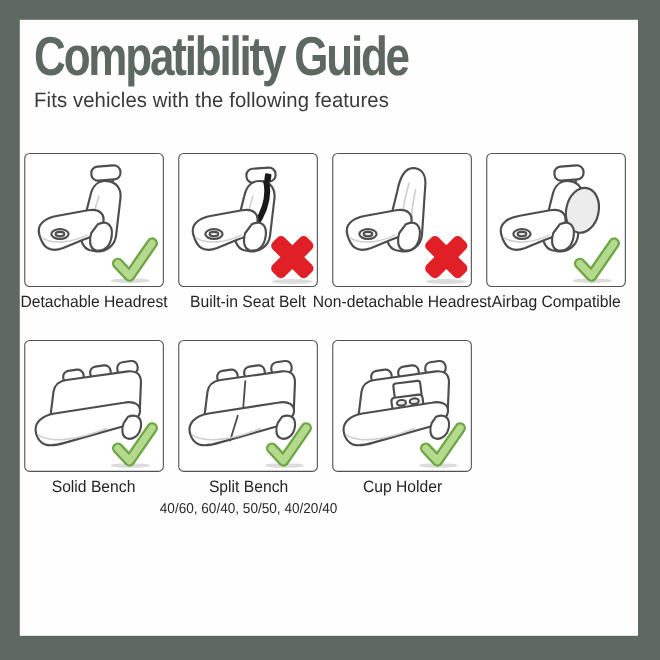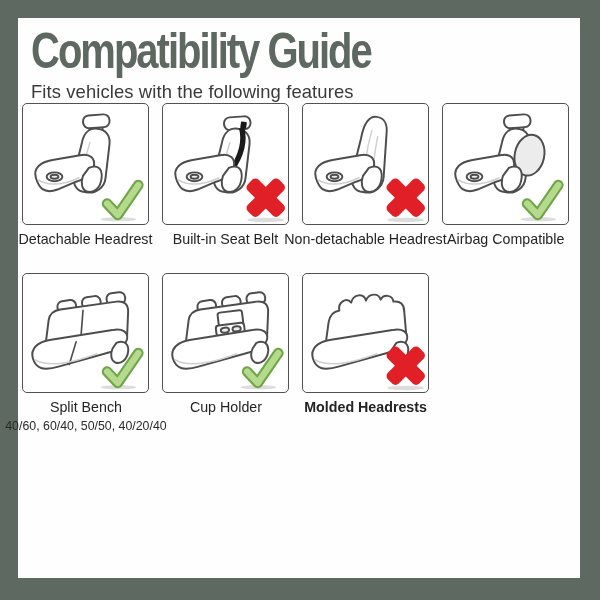--- a/index.html
+++ b/index.html
@@ -6,21 +6,21 @@
   html,body{width:600px;height:600px}
   body{font-family:"Liberation Sans",sans-serif;background:#fff}
   .frame{position:relative;width:600px;height:600px;background:#5e6a61;overflow:hidden}
   .content{position:absolute;left:18px;top:18px;width:562px;height:560px;background:#fefefe}
   .header{padding:8px 0 0 13px}
   .title{font-weight:700;font-size:50px;line-height:1.02;color:#5c6860;letter-spacing:-2.5px;
          transform:scaleX(.80);transform-origin:0 50%;white-space:nowrap}
   .subtitle{font-size:19px;color:#3a3a3a;margin-top:4px;letter-spacing:.1px;
             transform:scaleX(.97);transform-origin:0 50%;white-space:nowrap}
   .grid{display:grid;grid-template-columns:repeat(4,127px);column-gap:13px;row-gap:26px;
-        padding-left:4px;}
+        padding-left:4px;margin-top:36px}
   .cell{display:flex;flex-direction:column;align-items:center}
   .box{position:relative;width:100%;height:122px;background:#fff;border:1.6px solid #525252;border-radius:5px}
   .row2 .box{height:120px}
   .seat{position:absolute;left:5px;top:7px;width:108px;height:108px}
   .mark{position:absolute;display:none}
   .mark-check{width:44px;height:44px;right:4px;bottom:2px}
   .mark-cross{width:49px;height:49px;right:-3px;bottom:1px}
   .status-check .mark-check{display:block}
   .status-cross .mark-cross{display:block}
   .label{margin-top:5px;font-size:15px;line-height:1.15;color:#242424;white-space:nowrap;
@@ -141,20 +141,42 @@
           <svg class="mark mark-check" viewBox="0 0 62 62">
             <ellipse cx="26" cy="58" rx="25" ry="3" fill="#dcdcdc"></ellipse>
             <path d="M10 36 L25 52 L54 10" fill="none" stroke="#6ea647" stroke-width="15" stroke-linecap="round" stroke-linejoin="round"></path>
             <path d="M10 36 L25 52 L54 10" fill="none" stroke="#b5da8d" stroke-width="9" stroke-linecap="round" stroke-linejoin="round"></path>
           </svg>
 
         </div>
         <div class="label">Airbag Compatible</div>
       </div>
 
+      <div class="cell row2 status-check">
+        <div class="box">
+          <svg class="seat" viewBox="0 0 110 110">
+            <g stroke="#4d4d4d" stroke-width="2" fill="#fff" stroke-linejoin="round" stroke-linecap="round">
+              <rect x="30" y="20" width="19" height="12" rx="5.5" transform="rotate(-8 39 26)"></rect>
+              <rect x="55" y="16" width="19" height="12" rx="5.5" transform="rotate(-8 64 22)"></rect>
+              <rect x="80" y="12" width="19" height="12" rx="5.5" transform="rotate(-8 89 18)"></rect>
+              <path d="M18 64 L21 40 C22 33 26 30 33 29 L90 21 C98 20 102 24 102 31 L101 55 C101 62 96 65 89 66 L29 73 C22 74 18 71 18 64 Z"></path>
+              <path d="M5 79 C2 69 10 62 22 60 L86 50 C96 48 102 52 101 59 C100 65 93 69 85 72 L32 87 C15 92 8 89 5 79 Z"></path>
+              <path d="M7 80 C20 88 45 84 70 74" fill="none" stroke="#cfcfcf" stroke-width="1.5"></path>
+              <path d="M90 63 C98 60 103 64 102 72 C101 80 95 85 89 83 C84 81 84 74 86 69 Z"></path>
+            </g>
+          </svg>
+          <svg class="mark mark-check" viewBox="0 0 62 62">
+            <ellipse cx="26" cy="58" rx="25" ry="3" fill="#dcdcdc"></ellipse>
+            <path d="M10 36 L25 52 L54 10" fill="none" stroke="#6ea647" stroke-width="15" stroke-linecap="round" stroke-linejoin="round"></path>
+            <path d="M10 36 L25 52 L54 10" fill="none" stroke="#b5da8d" stroke-width="9" stroke-linecap="round" stroke-linejoin="round"></path>
+          </svg>
+
+        </div>
+        <div class="label">Solid Bench</div>
+      </div>
 
       <div class="cell row2 status-check">
         <div class="box">
           <svg class="seat" viewBox="0 0 110 110">
             <g stroke="#4d4d4d" stroke-width="2" fill="#fff" stroke-linejoin="round" stroke-linecap="round">
               <rect x="30" y="20" width="19" height="12" rx="5.5" transform="rotate(-8 39 26)"></rect>
               <rect x="55" y="16" width="19" height="12" rx="5.5" transform="rotate(-8 64 22)"></rect>
               <rect x="80" y="12" width="19" height="12" rx="5.5" transform="rotate(-8 89 18)"></rect>
               <path d="M18 64 L21 40 C22 33 26 30 33 29 L90 21 C98 20 102 24 102 31 L101 55 C101 62 96 65 89 66 L29 73 C22 74 18 71 18 64 Z"></path>
               <path d="M56 30 L53 69" fill="none" stroke-width="1.7"></path>
@@ -197,37 +219,16 @@
           <svg class="mark mark-check" viewBox="0 0 62 62">
             <ellipse cx="26" cy="58" rx="25" ry="3" fill="#dcdcdc"></ellipse>
             <path d="M10 36 L25 52 L54 10" fill="none" stroke="#6ea647" stroke-width="15" stroke-linecap="round" stroke-linejoin="round"></path>
             <path d="M10 36 L25 52 L54 10" fill="none" stroke="#b5da8d" stroke-width="9" stroke-linecap="round" stroke-linejoin="round"></path>
           </svg>
 
         </div>
         <div class="label">Cup Holder</div>
       </div>
 
-      <div class="cell row2 status-cross">
-        <div class="box">
-          <svg class="seat" viewBox="0 0 110 110">
-            <g stroke="#4d4d4d" stroke-width="2" fill="#fff" stroke-linejoin="round" stroke-linecap="round">
-              <path d="M18 64 L21 42 C22 35 26 31 32 30 C30 22 39 16 44 22 C46 13 57 12 59 20 C62 12 72 12 74 19 C77 13 86 14 87 21 C94 20 98 24 98 31 L100 54 C100 61 95 65 88 66 L29 73 C22 74 18 71 18 64 Z"></path>
-              <path d="M5 79 C2 69 10 62 22 60 L86 50 C96 48 102 52 101 59 C100 65 93 69 85 72 L32 87 C15 92 8 89 5 79 Z"></path>
-              <path d="M7 80 C20 88 45 84 70 74" fill="none" stroke="#cfcfcf" stroke-width="1.5"></path>
-              <path d="M90 63 C98 60 103 64 102 72 C101 80 95 85 89 83 C84 81 84 74 86 69 Z"></path>
-            </g>
-          </svg>
-
-          <svg class="mark mark-cross" viewBox="0 0 64 64">
-            <ellipse cx="31" cy="60" rx="24" ry="3" fill="#dcdcdc"></ellipse>
-            <g fill="#e01f26">
-              <rect x="2" y="21" width="58" height="20" rx="6" transform="rotate(45 31 31)"></rect>
-              <rect x="2" y="21" width="58" height="20" rx="6" transform="rotate(-45 31 31)"></rect>
-            </g>
-          </svg>
-        </div>
-        <div class="label bold">Molded Headrests</div>
-      </div>
 
     </div>
   </div>
 </div>
 
 </body></html>

